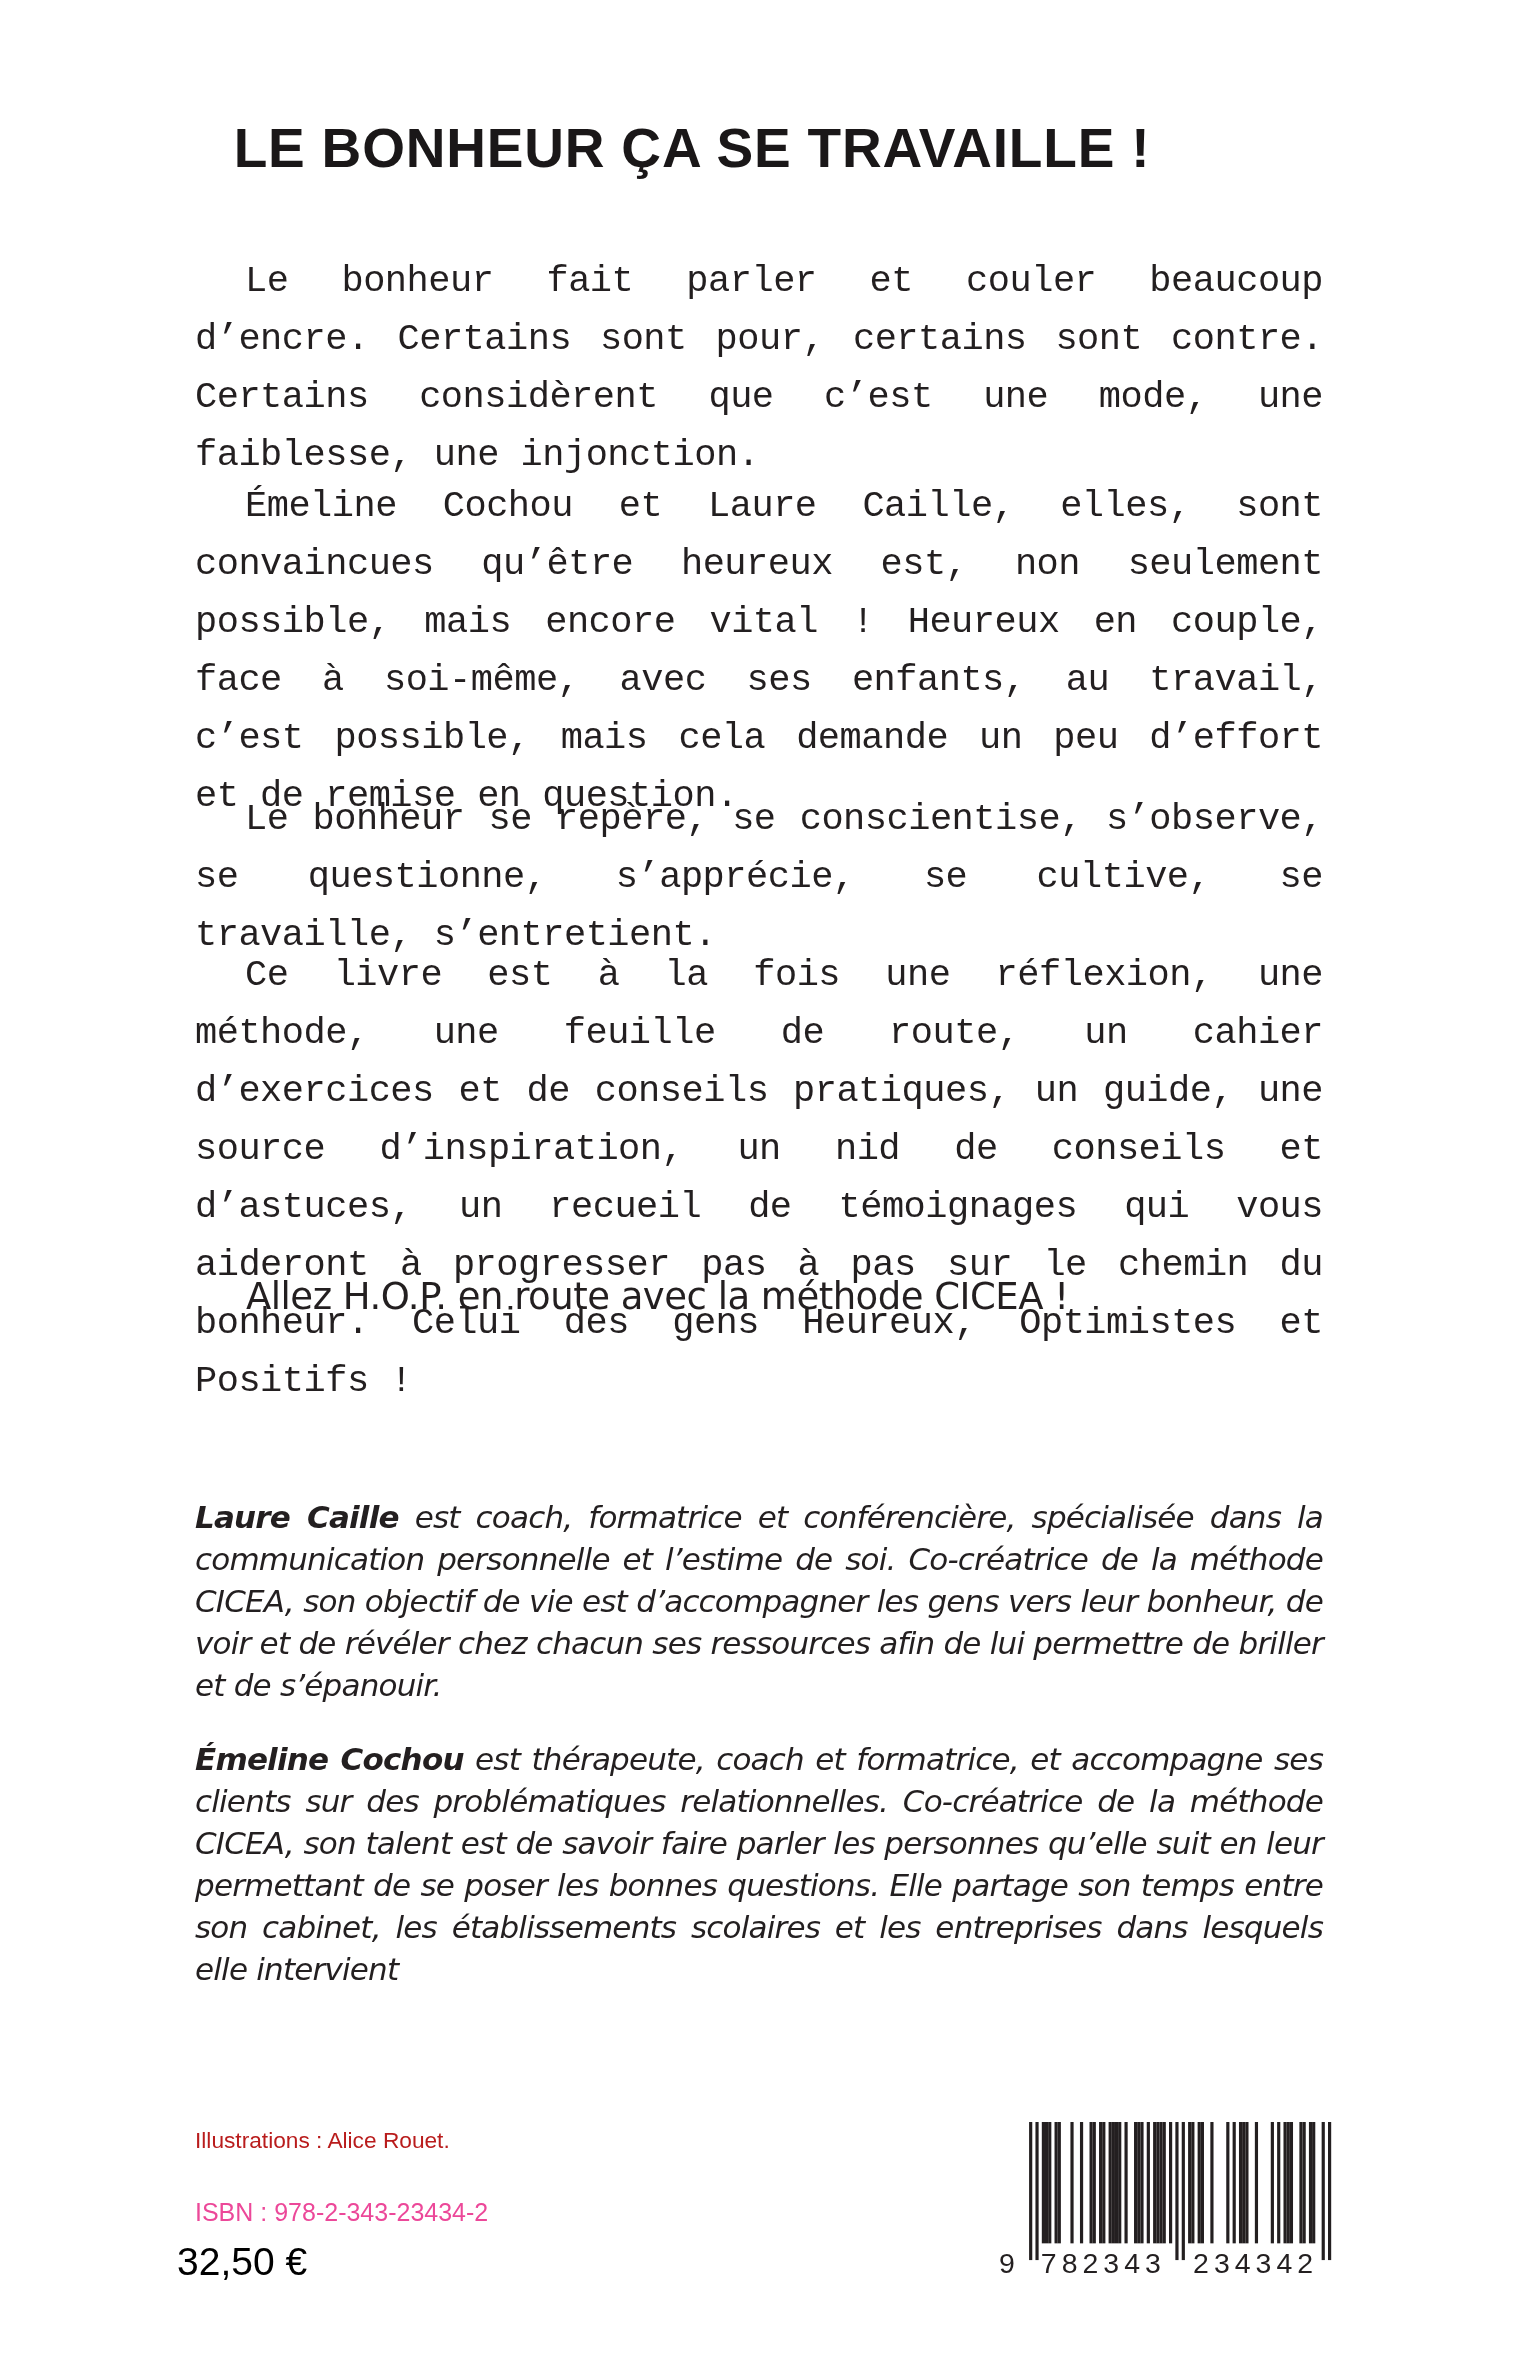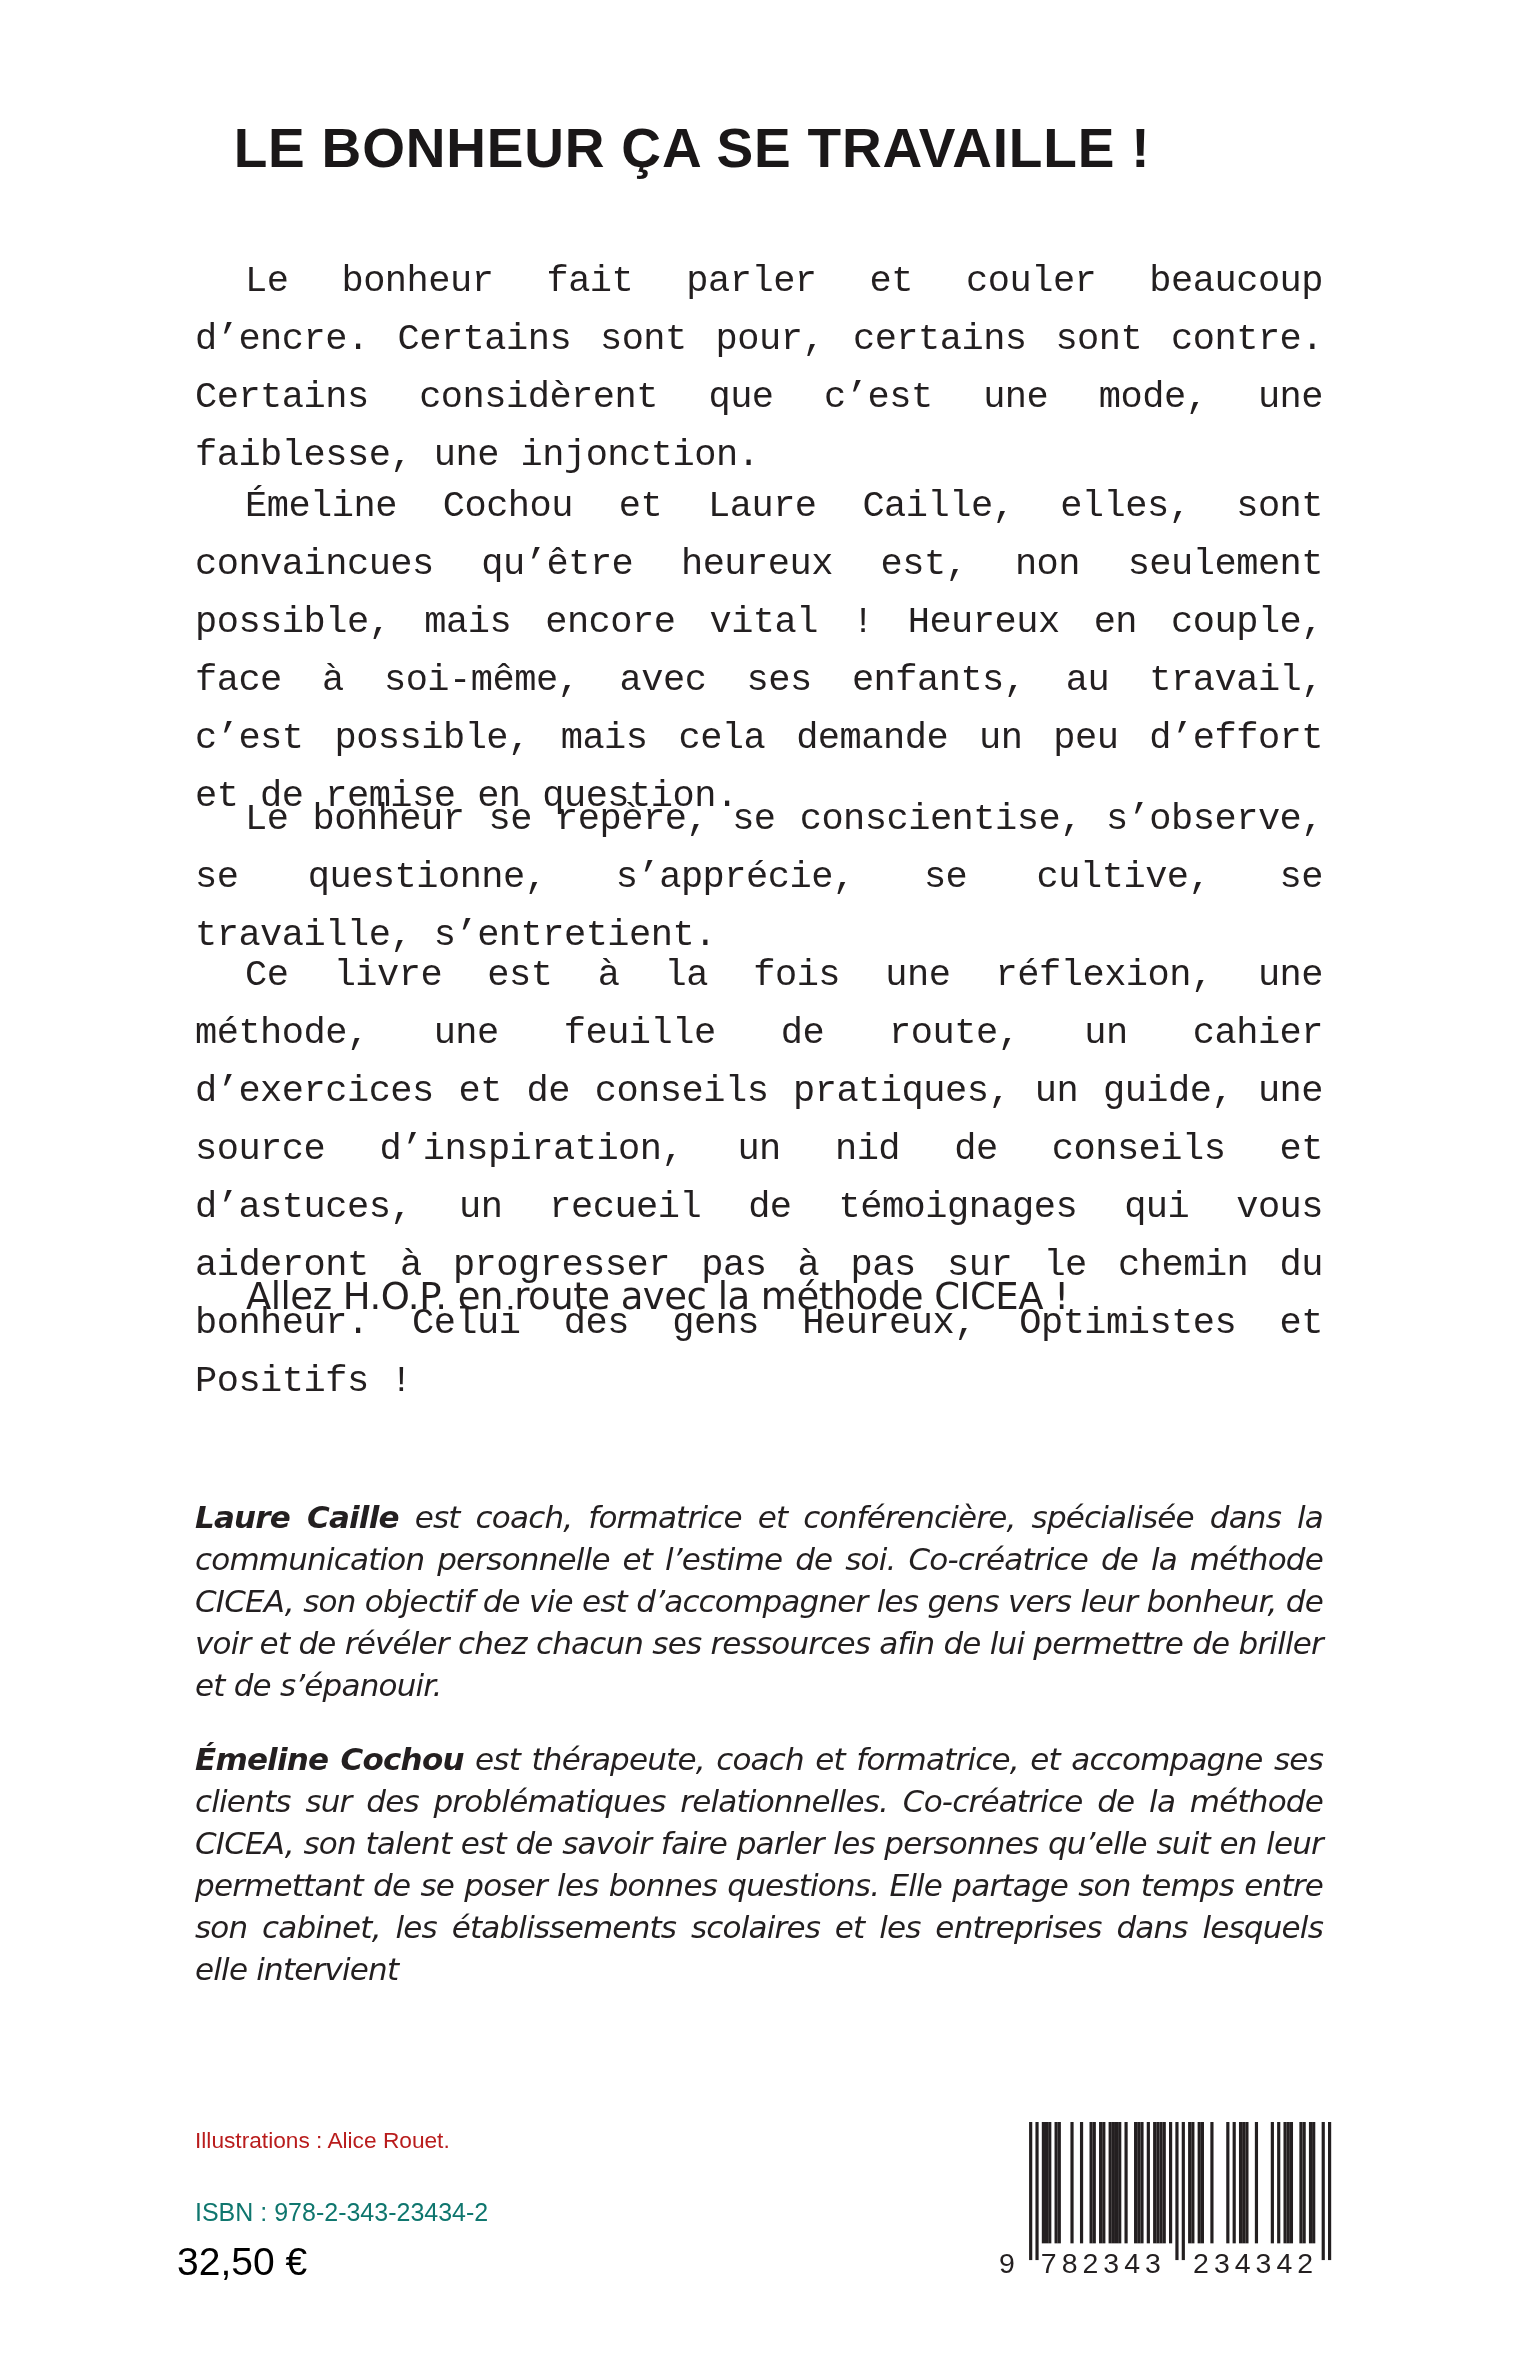--- a/index.html
+++ b/index.html
@@ -40,21 +40,21 @@
   }
   .bio .name { font-weight: 700; }
   #bio1 { top: 1472px; }
   #bio2 { top: 1714px; }
   .credits {
     position: absolute; left: 195px; top: 2127px;
     font-family: "Liberation Sans", sans-serif; font-size: 22.7px; color: #b91c1c;
   }
   .isbn {
     position: absolute; left: 195px; top: 2198px;
-    font-family: "Liberation Sans", sans-serif; font-size: 25px; color: #0f766e;
+    font-family: "Liberation Sans", sans-serif; font-size: 25px; color: #ec4899;
   }
   .price {
     position: absolute; left: 177px; top: 2240px;
     font-family: "Liberation Sans", sans-serif; font-size: 39px; color: #000;
   }
   .barcode {
     position: absolute; left: 995px; top: 2122px; width: 346px; height: 159px;
   }
   .barcode svg { display: block; }
 </style>

